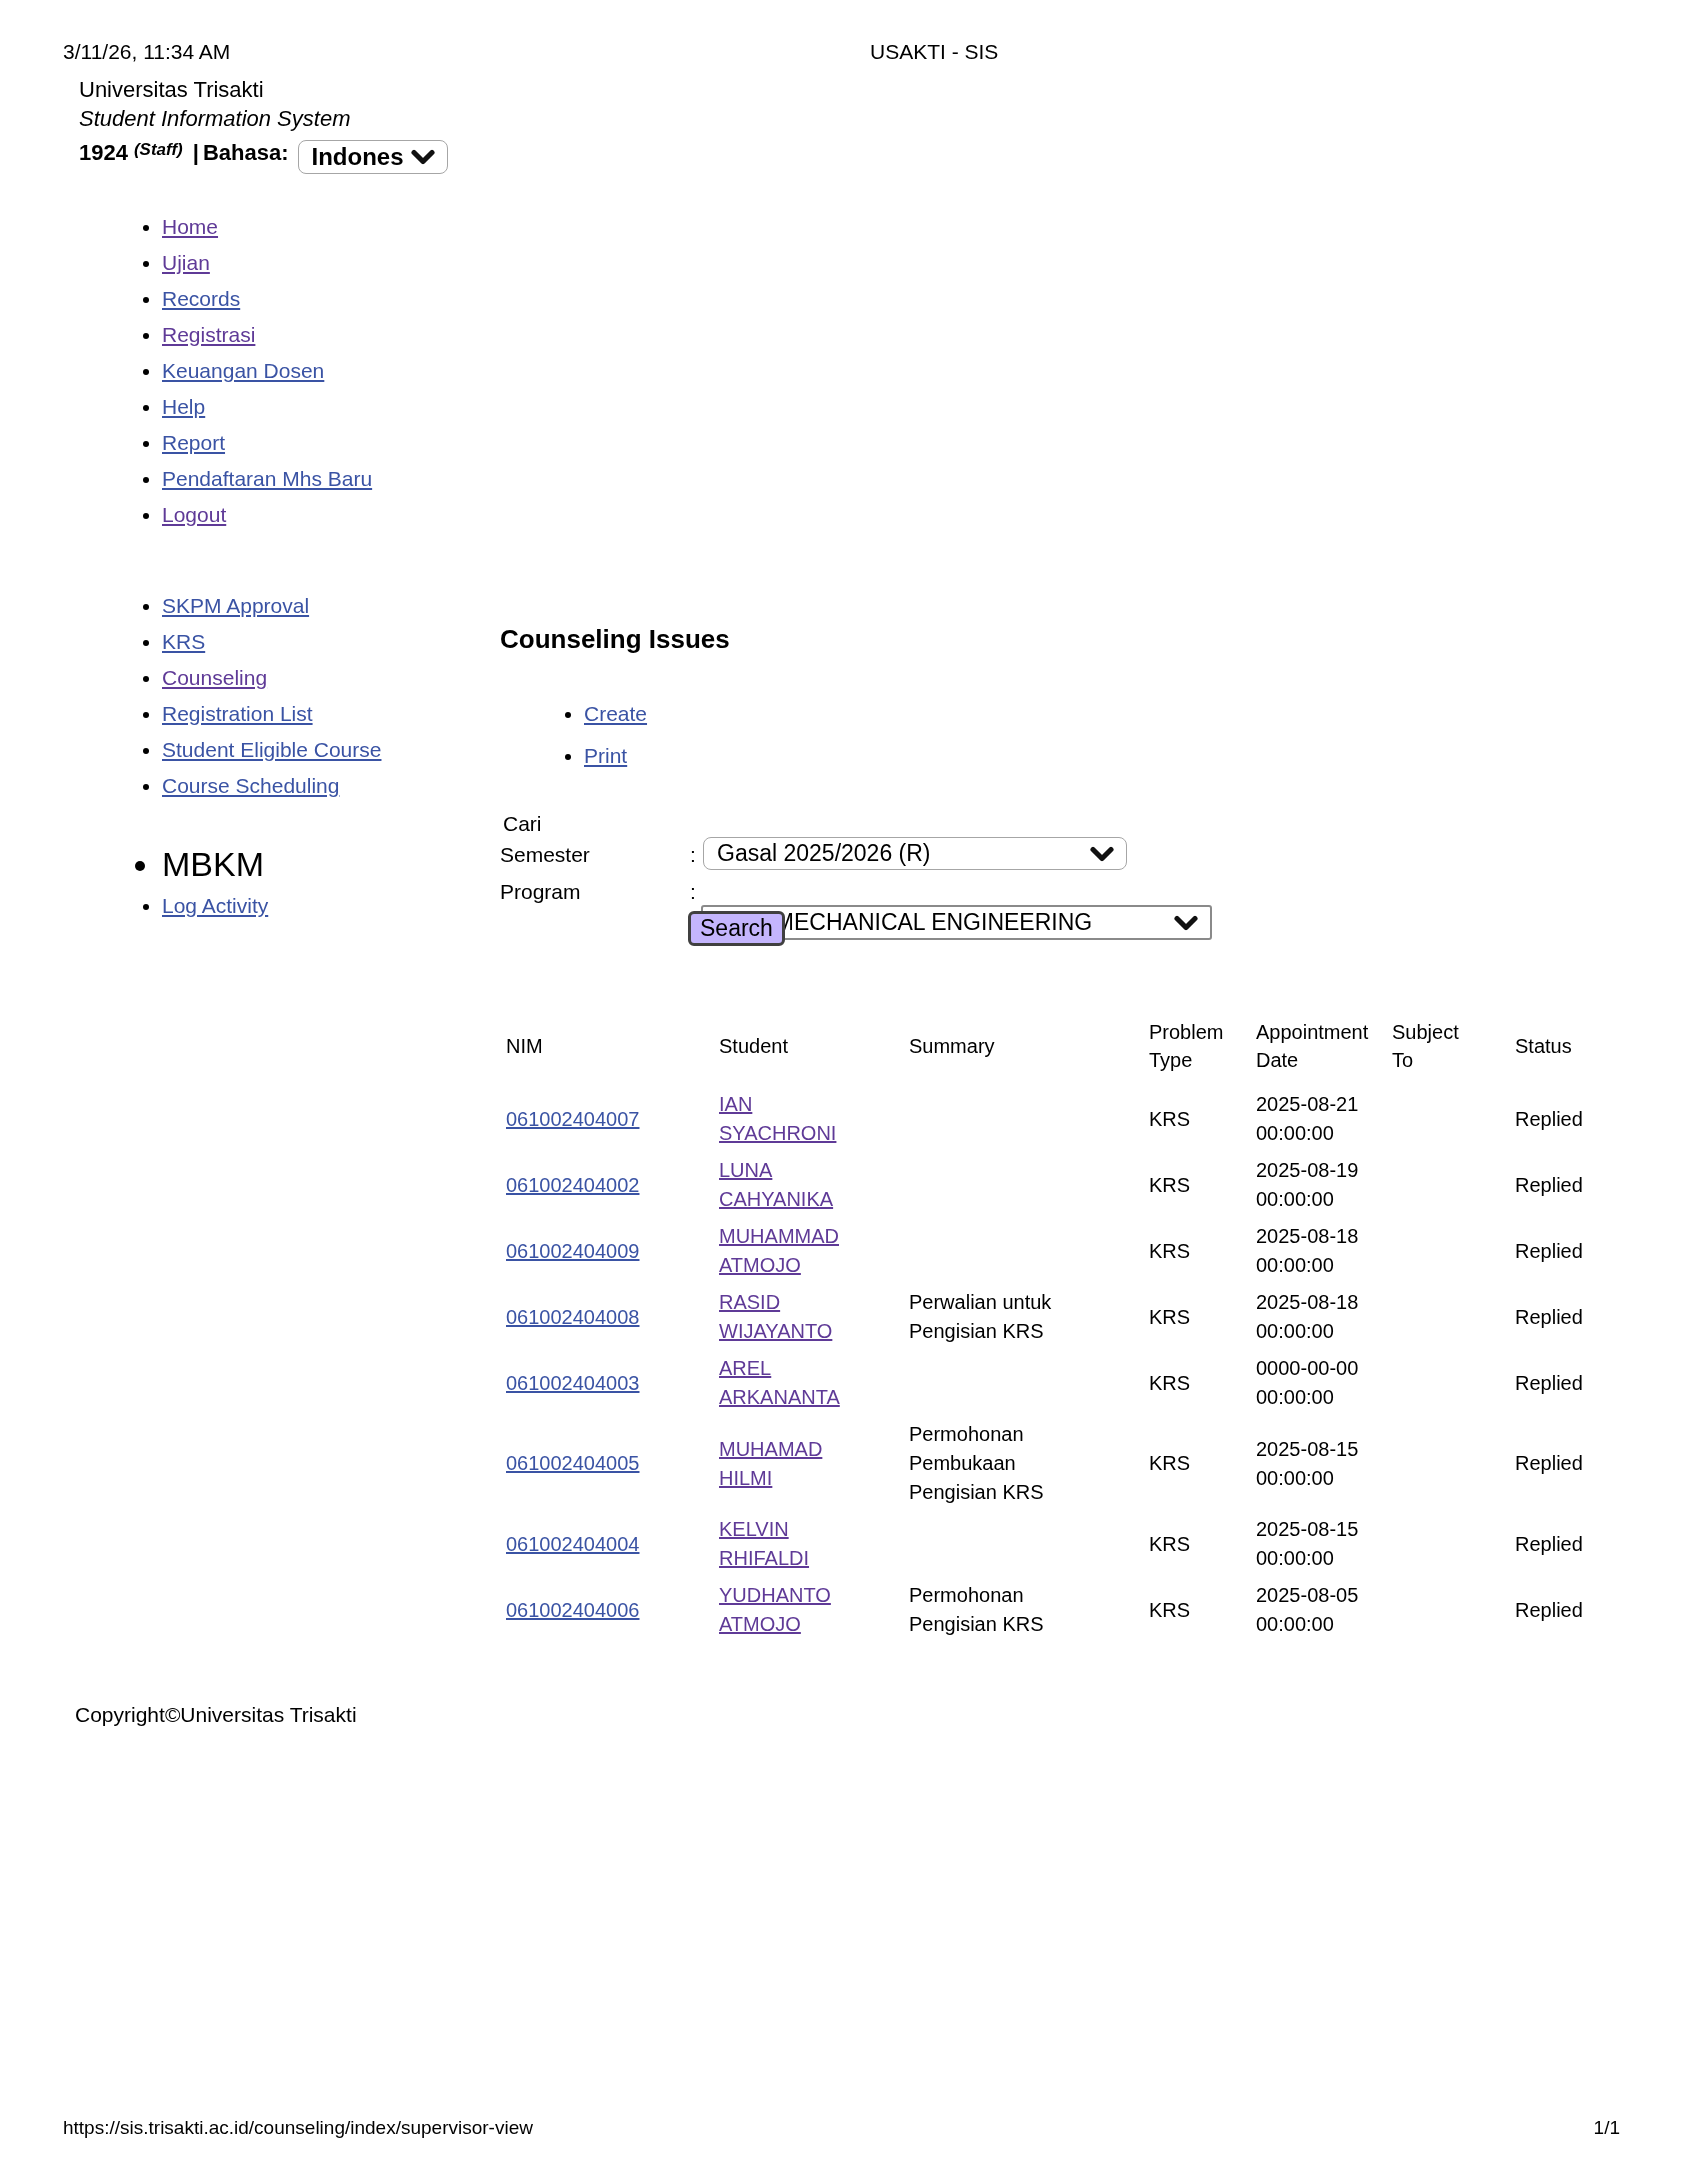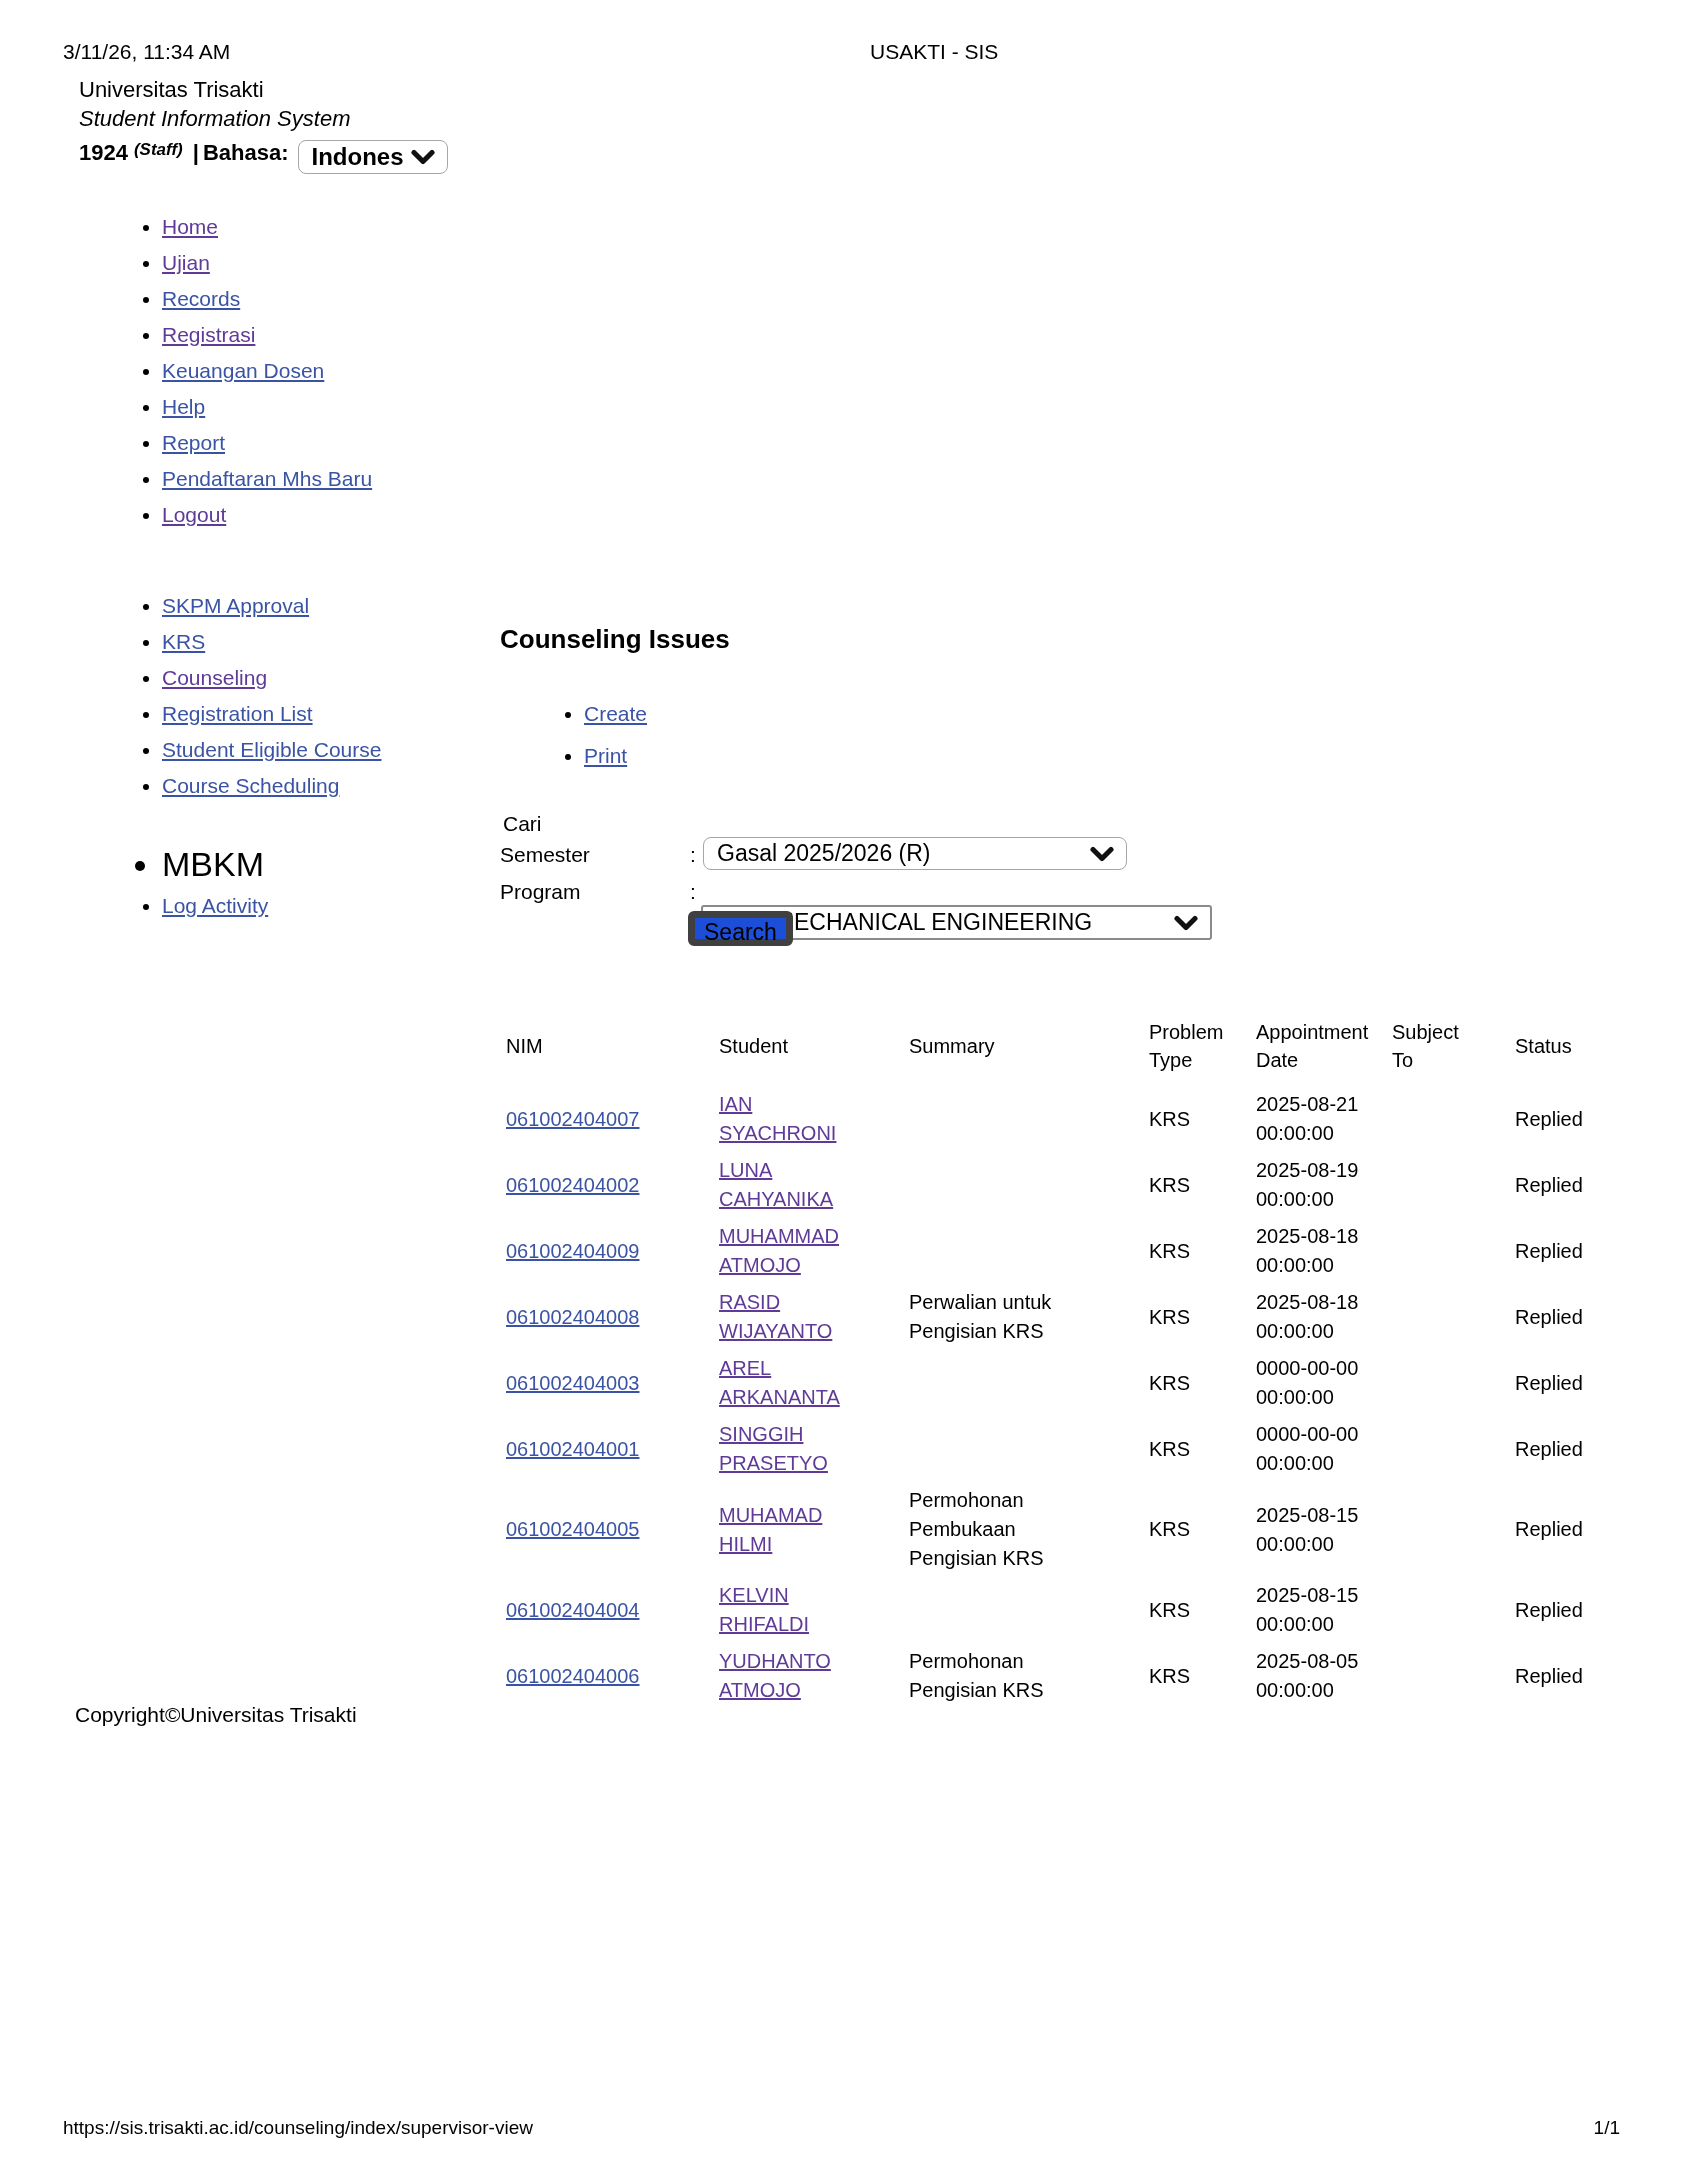--- a/index.html
+++ b/index.html
@@ -50,21 +50,21 @@
 
   
   .page-heading { font-size: 26px; font-weight: bold; color: #000; }
   ul.actions { list-style: disc; padding-left: 84px; }
   ul.actions li { font-size: 21px; line-height: 42px; }
   .cari { font-size: 21px; }
   .form-label { font-size: 21px; }
   .colon { font-size: 21px; }
   .search-btn {
     font-size: 23px; font-family: "Liberation Sans", sans-serif;
-    background: #1d4ed8; border: 7px solid #404040; border-radius: 6px;
+    background: #c4b5fd; border: 3px solid #404040; border-radius: 6px;
     padding: 1px 9px; color: #000; height: 35px;
   }
 
   
   table.issues { border-collapse: collapse; table-layout: fixed; width: 1129px; }
   table.issues th {
     font-weight: normal; text-align: left; vertical-align: middle;
     font-size: 20px; line-height: 28px; padding: 6px 0 12px 0; color: #000;
   }
   table.issues td {
@@ -221,29 +221,20 @@
     <tr>
       <td class="c1"><a class="lk lk-blue" href="#">061002404003</a></td>
       <td class="c2"><a class="lk lk-purple" href="#">AREL ARKANANTA</a></td>
       <td class="c3"></td>
       <td class="c4">KRS</td>
       <td class="c5">0000-00-00 00:00:00</td>
       <td class="c6"></td>
       <td class="c7 status-cell">Replied</td>
     </tr>
     <tr>
-      <td class="c1"><a class="lk lk-blue" href="#">061002404001</a></td>
-      <td class="c2"><a class="lk lk-purple" href="#">SINGGIH PRASETYO</a></td>
-      <td class="c3"></td>
-      <td class="c4">KRS</td>
-      <td class="c5">0000-00-00 00:00:00</td>
-      <td class="c6"></td>
-      <td class="c7 status-cell">Replied</td>
-    </tr>
-    <tr>
       <td class="c1"><a class="lk lk-blue" href="#">061002404005</a></td>
       <td class="c2"><a class="lk lk-purple" href="#">MUHAMAD HILMI</a></td>
       <td class="c3">Permohonan Pembukaan Pengisian KRS</td>
       <td class="c4">KRS</td>
       <td class="c5">2025-08-15 00:00:00</td>
       <td class="c6"></td>
       <td class="c7 status-cell">Replied</td>
     </tr>
     <tr>
       <td class="c1"><a class="lk lk-blue" href="#">061002404004</a></td>

